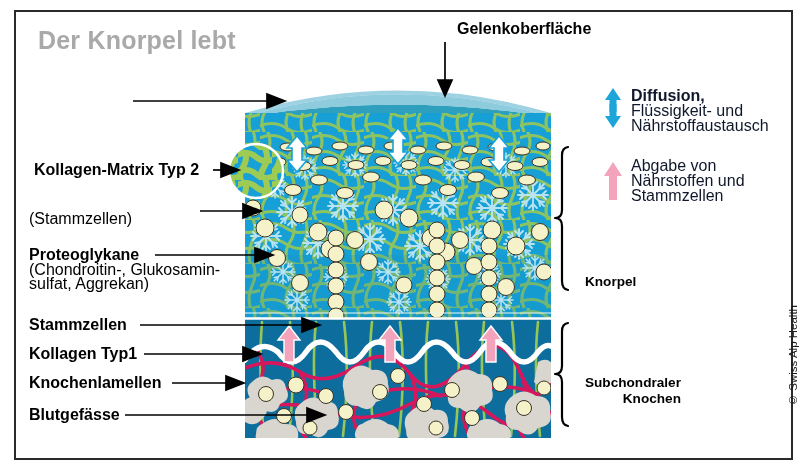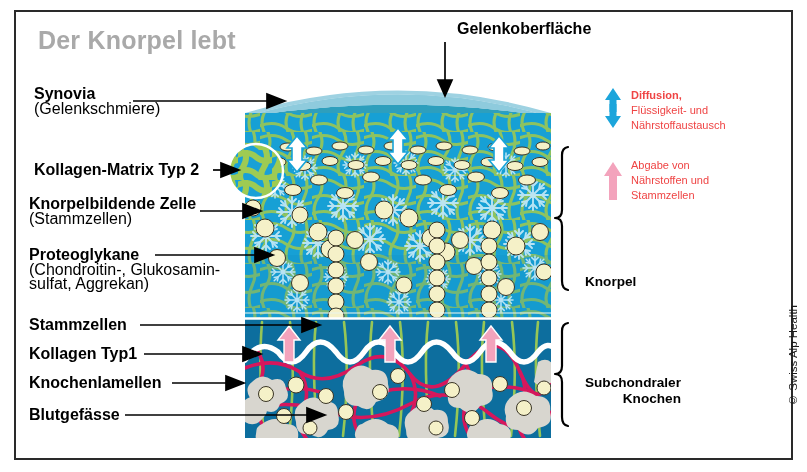--- a/index.html
+++ b/index.html
@@ -6,21 +6,21 @@
   body{width:807px;height:472px;font-family:"Liberation Sans",sans-serif;overflow:hidden;}
   #frame{position:absolute;left:14px;top:10px;width:779px;height:450px;border:2px solid #2a2a2a;background:#fff;box-sizing:border-box;}
   #stage{position:absolute;left:0;top:0;width:807px;height:336px;}
 
   .ttl{position:absolute;left:38px;top:26px;font-size:25px;font-weight:bold;color:#a9a9a9;letter-spacing:.2px;white-space:nowrap;}
 
   .lbl{position:absolute;font-size:16px;color:#000;line-height:14.5px;white-space:nowrap;}
   .lbl b{font-weight:bold;}
   .lbl .sub{font-weight:normal;}
 
-  .rlbl{position:absolute;font-size:11px;line-height:15px;color:#ef4444;white-space:nowrap;}
+  .rlbl{position:absolute;font-size:16px;line-height:15px;color:#0f172a;white-space:nowrap;}
   .rlbl .hd{font-weight:bold;}
 
   .brk{position:absolute;font-weight:bold;font-size:13.6px;line-height:15.5px;white-space:nowrap;text-align:right;}
 
   .cpy{position:absolute;right:8px;top:305px;font-size:11.5px;color:#1a1a1a;
        writing-mode:vertical-rl;text-orientation:mixed;transform:rotate(180deg);white-space:nowrap;}
 
   svg{display:block;}
   .ovl{position:absolute;left:0;top:0;pointer-events:none;}
 </style>
@@ -331,31 +331,27 @@
     <g fill="none" stroke="#000" stroke-width="2.2" stroke-linecap="round" stroke-linejoin="round">
       <path d="M566 146 q-6 0 -6 7 v118 q0 8 -7 8 q7 0 7 8 v118 q0 7 6 7" transform="translate(0,0)" opacity="0"></path>
 
       <path d="M566 147 q-5 0 -5 7 v50 q0 7 -6 7 q6 0 6 7 v50 q0 7 5 7" transform="translate(0,65) scale(1,0.62)" opacity="0"></path>
       <path d="M568 147 q-6 1 -6 8 v55 q0 8 -7 8 q7 0 7 8 v55 q0 8 6 9" transform="translate(0,0)"></path>
 
       <path d="M568 323 q-6 1 -6 8 v35 q0 8 -7 8 q7 0 7 8 v35 q0 8 6 9" transform="translate(0,0)"></path>
     </g>
   </svg>
 
-  <div class="lbl" style="left:34px;top:87px;">
-    <b>Synovia</b><br>
-    <span class="sub">(Gelenkschmiere)</span>
-  </div>
 
   <div class="lbl" style="left:34px;top:163px;">
     <b>Kollagen-Matrix Typ 2</b>
   </div>
 
   <div class="lbl" style="left:29px;top:197px;">
-    <b>Knorpelbildende Zelle</b><br>
+    <br>
     <span class="sub">(Stammzellen)</span>
   </div>
 
   <div class="lbl" style="left:29px;top:248px;">
     <b>Proteoglykane</b><br>
     <span class="sub">(Chondroitin-, Glukosamin-</span><br>
     <span class="sub">sulfat, Aggrekan)</span>
   </div>
 
   <div class="lbl" style="left:29px;top:318px;">

